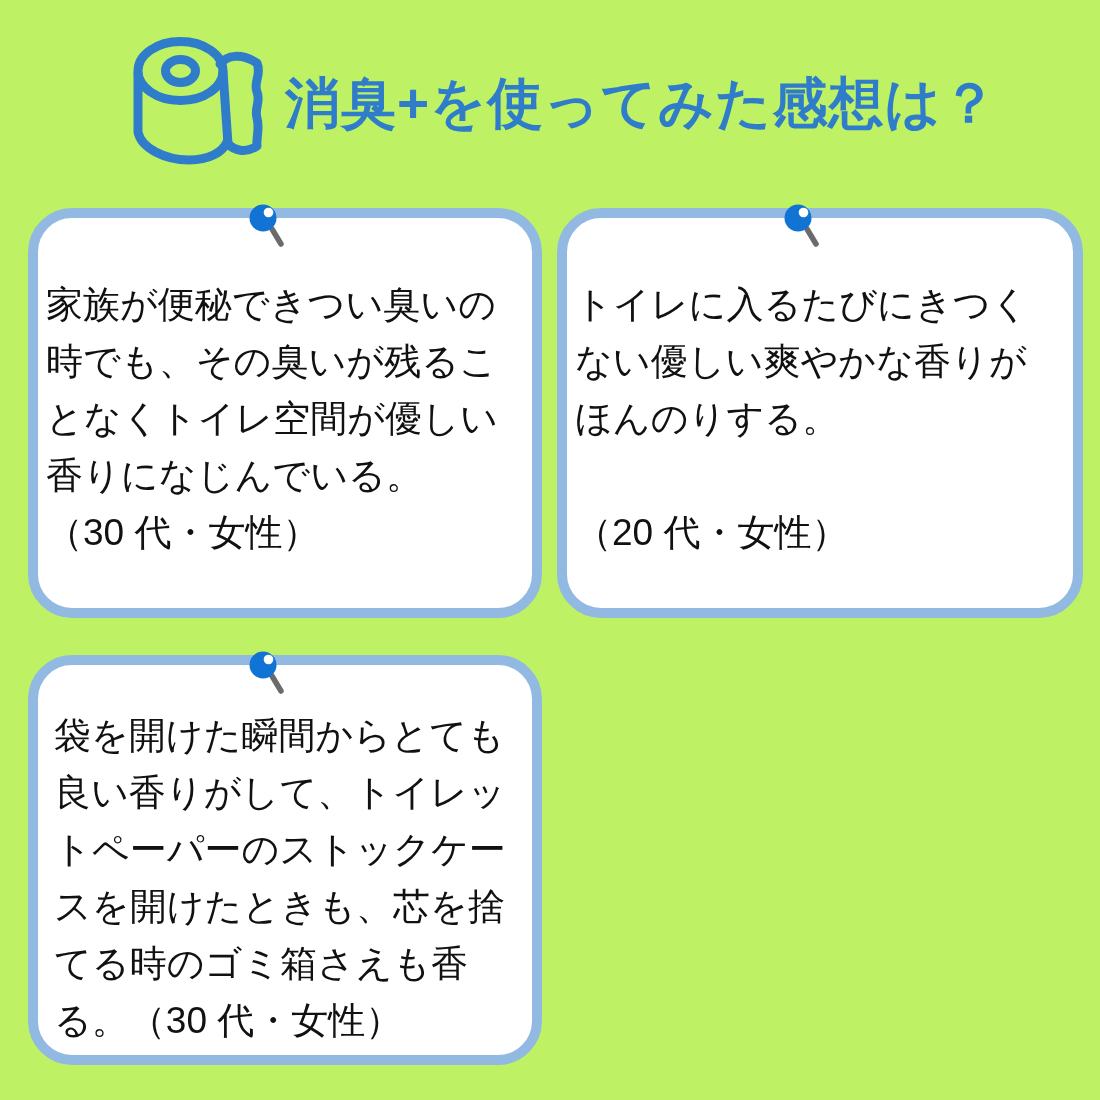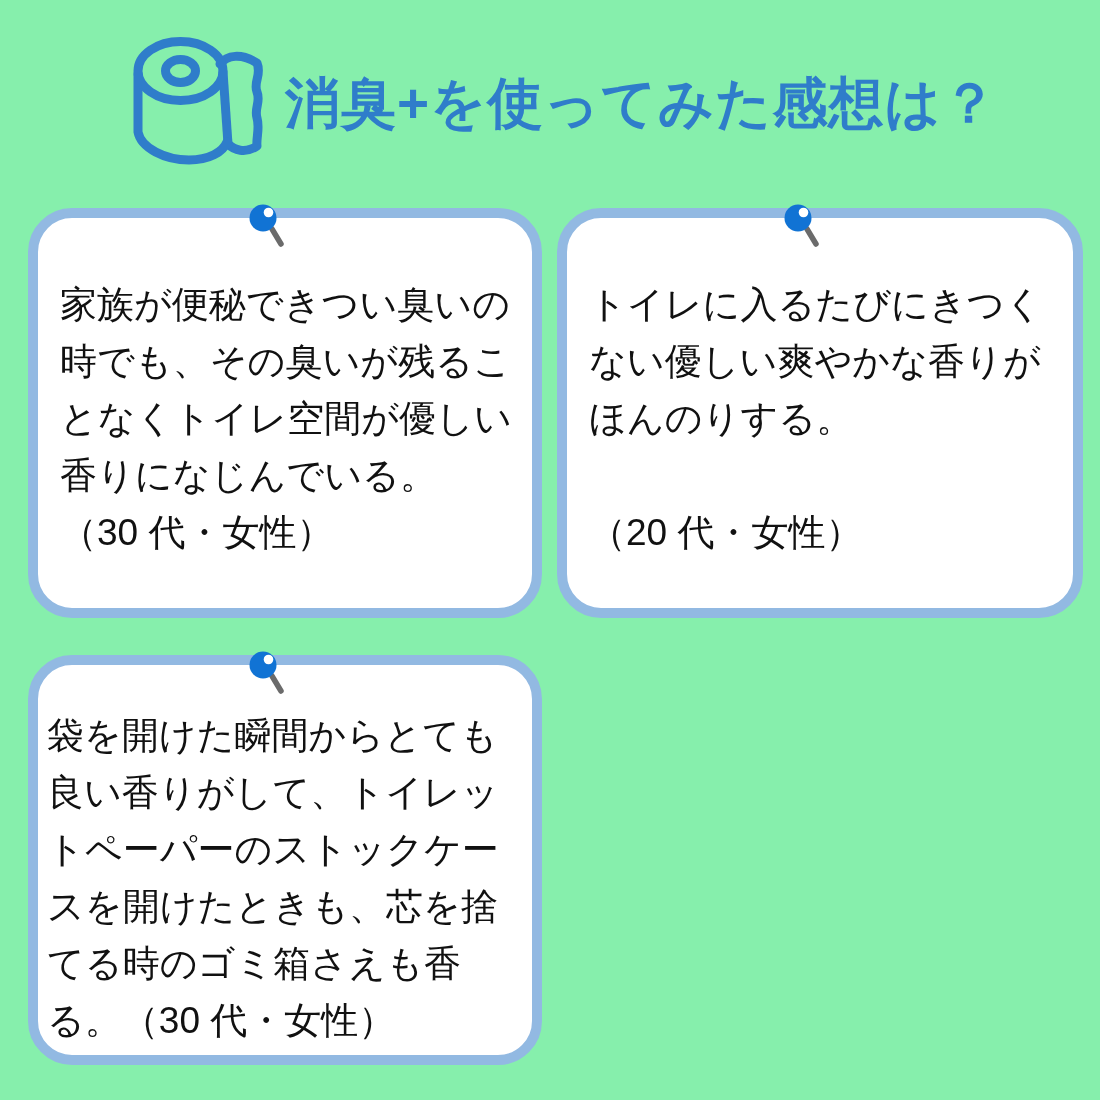--- a/index.html
+++ b/index.html
@@ -5,21 +5,21 @@
   html, body {
     margin: 0;
     padding: 0;
     background: #ffffff;
     font-family: "Liberation Sans", sans-serif;
   }
   .page {
     position: relative;
     width: 1100px;
     height: 1100px;
-    background: #86efac;
+    background: #bef264;
     overflow: hidden;
   }
   
   .header-icon {
     position: absolute;
     left: 128px;
     top: 34px;
   }
   .page-title {
     position: absolute;
@@ -60,22 +60,22 @@
     pointer-events: none;
   }
   .card-text {
     margin: 0;
     font-size: 37px;
     line-height: 57px;
     color: #111111;
     white-space: pre-line;
     letter-spacing: 0px;
   }
-  .r1 .card-text { padding: 58px 8px 0 22px; }
-  .r2 .card-text { padding: 42px 8px 0 9px; }
+  .r1 .card-text { padding: 58px 8px 0 8px; }
+  .r2 .card-text { padding: 42px 8px 0 16px; }
 </style>
 </head>
 <body>
 
 <div class="page">
 
   <div>
     <svg class="header-icon" width="150" height="142" viewBox="0 0 150 142" fill="none" stroke="#2f7dca" stroke-width="9" stroke-linecap="round" stroke-linejoin="round">
 
       <path d="M 92 30 C 99 21 113 19 129 29 C 134 41 125 48 129 58 C 133 68 126 74 129 84 C 132 94 128 104 129 112 C 117 120 106 116 100 110"></path>

